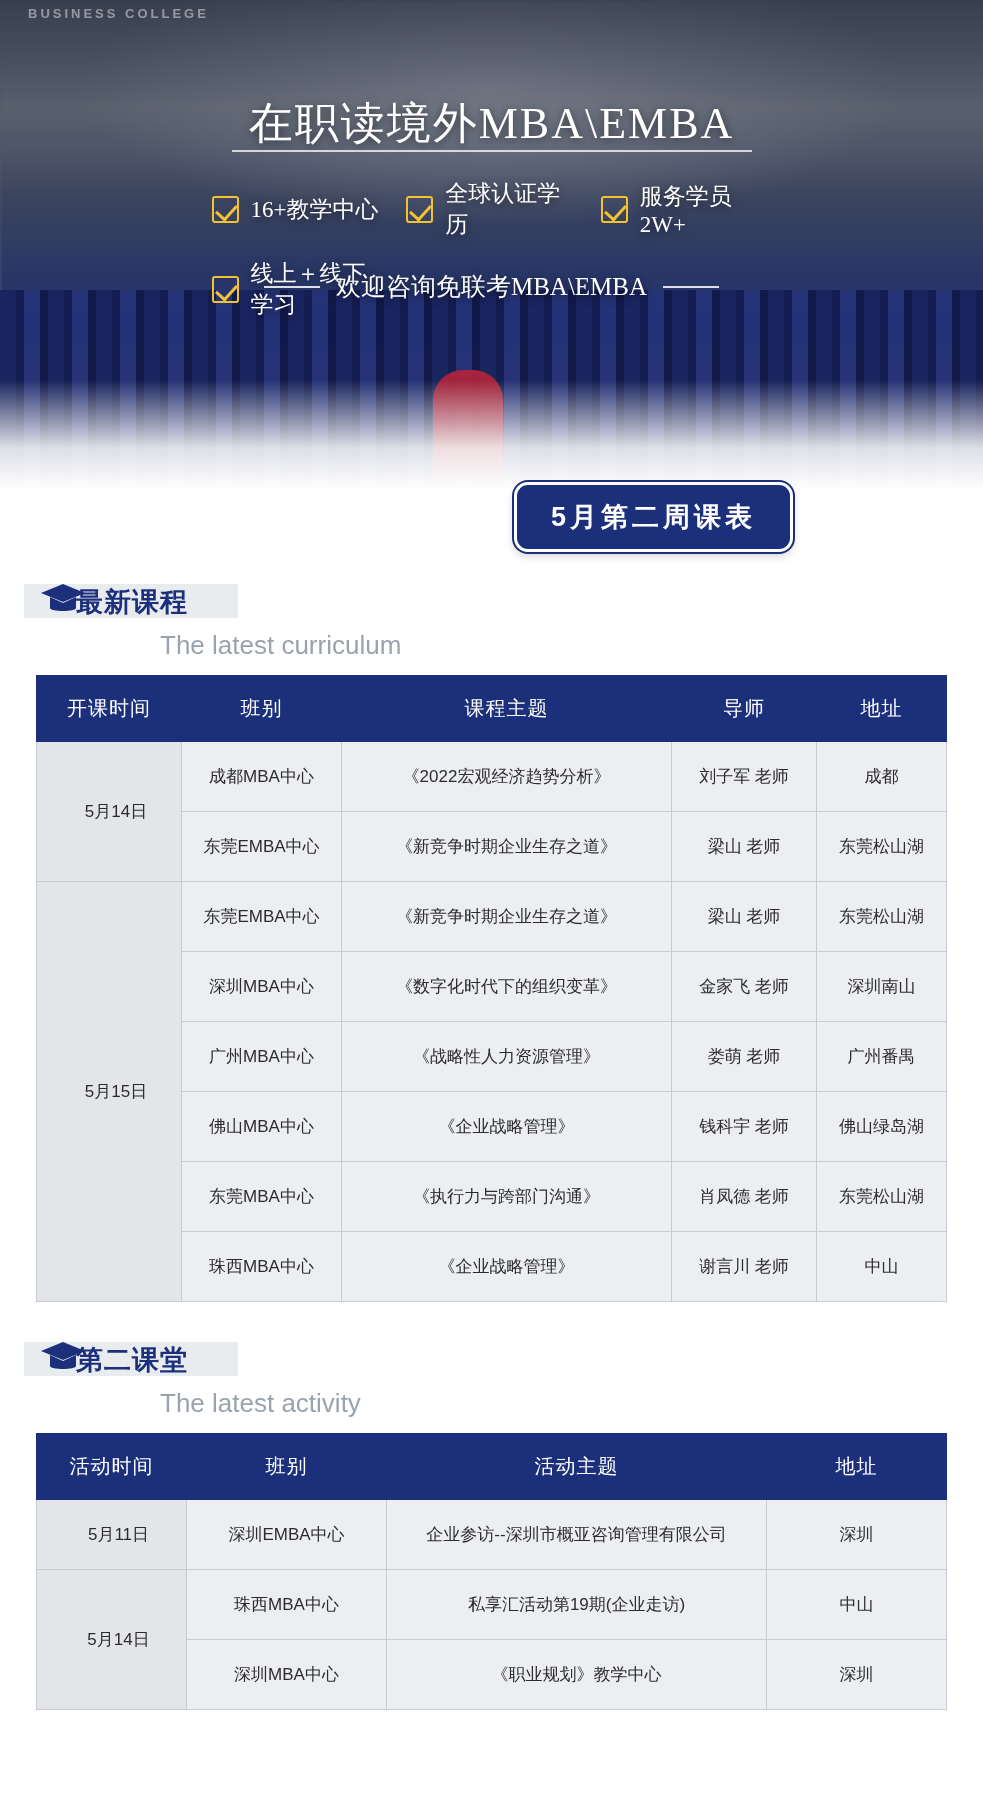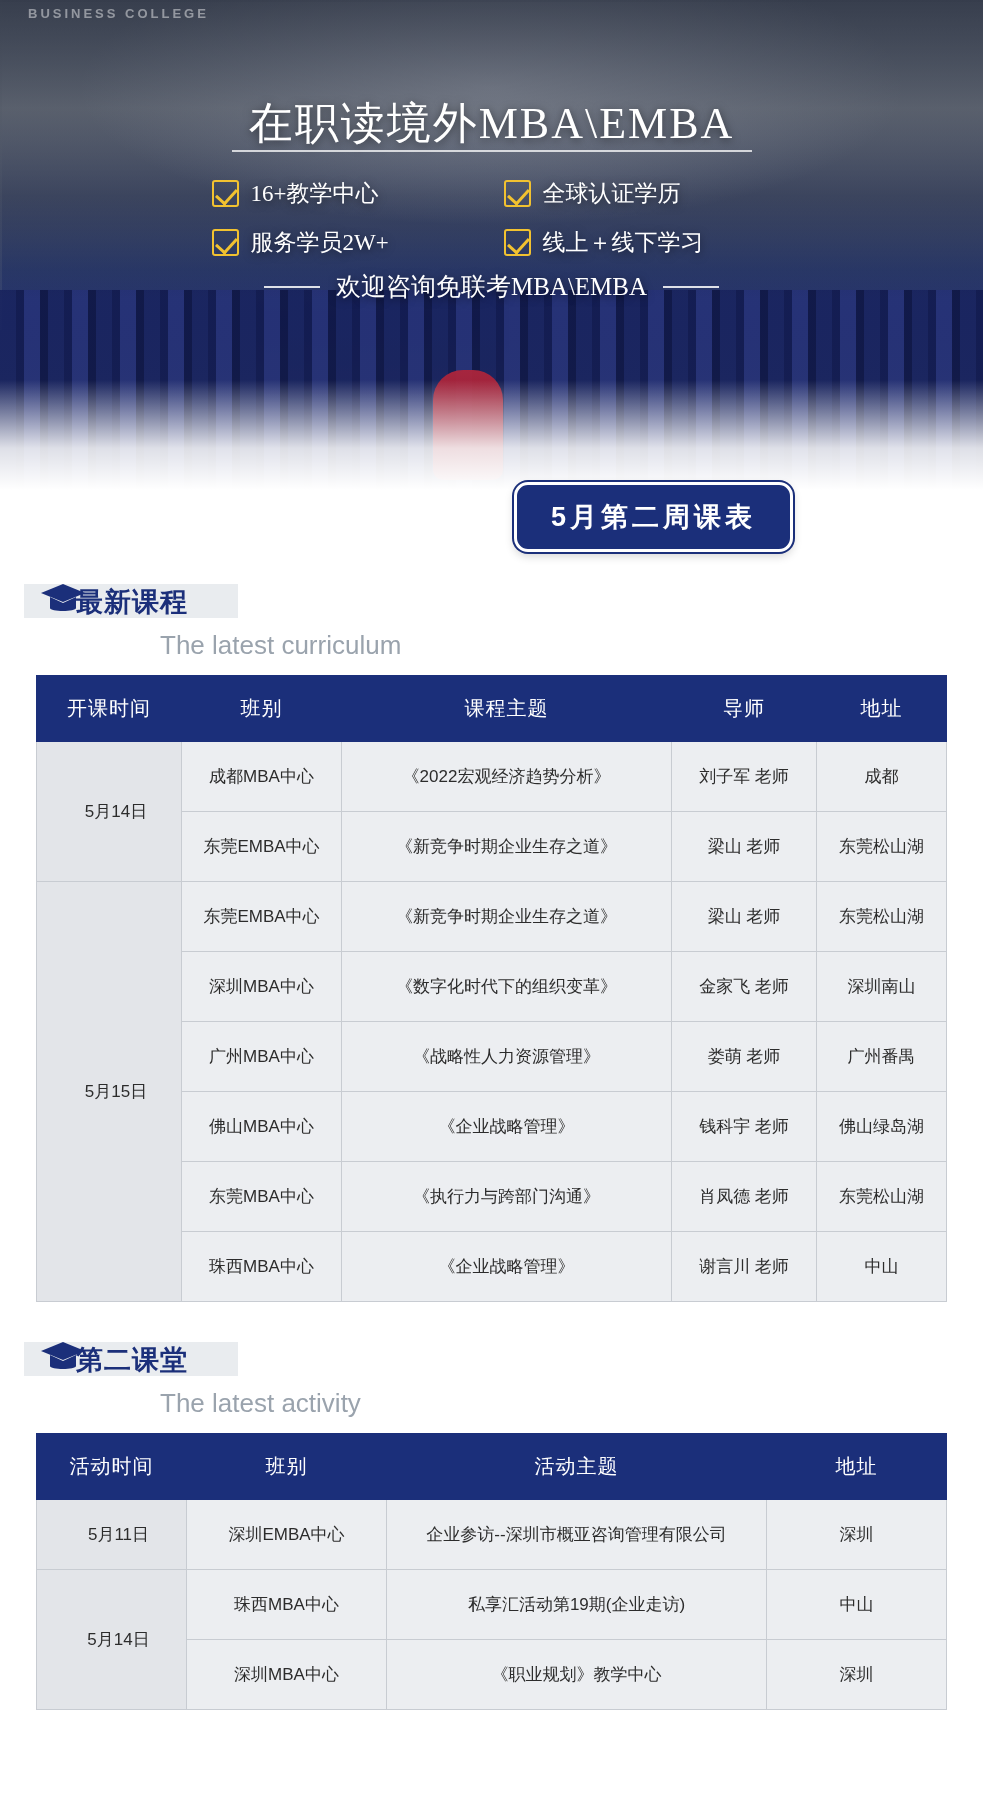--- a/index.html
+++ b/index.html
@@ -78,21 +78,21 @@
     text-shadow: 0 2px 10px rgba(0,0,0,0.55);
     margin-top: 8px;
   }
   .hero-rule {
     position: absolute; top: 150px; left: 50%; transform: translateX(-50%);
     width: 520px; height: 2px; background: rgba(255,255,255,0.75);
   }
   .hero-feats {
     position: absolute; top: 178px; left: 50%; transform: translateX(-50%);
     width: 560px;
-    display: grid; grid-template-columns: 1fr 1fr; row-gap: 18px; column-gap: 24px;
+    display: grid; grid-template-columns: 1fr 1fr 1fr; row-gap: 18px; column-gap: 24px;
   }
   .feat { display: flex; align-items: center; gap: 12px; color: #fff;
           font-family: "Liberation Serif", serif; font-size: 23px;
           text-shadow: 0 2px 8px rgba(0,0,0,0.55); }
   .feat-box {
     width: 27px; height: 27px; flex: none;
     border: 2.5px solid #f2c230; border-radius: 3px;
     position: relative;
   }
   .feat-box::after {

